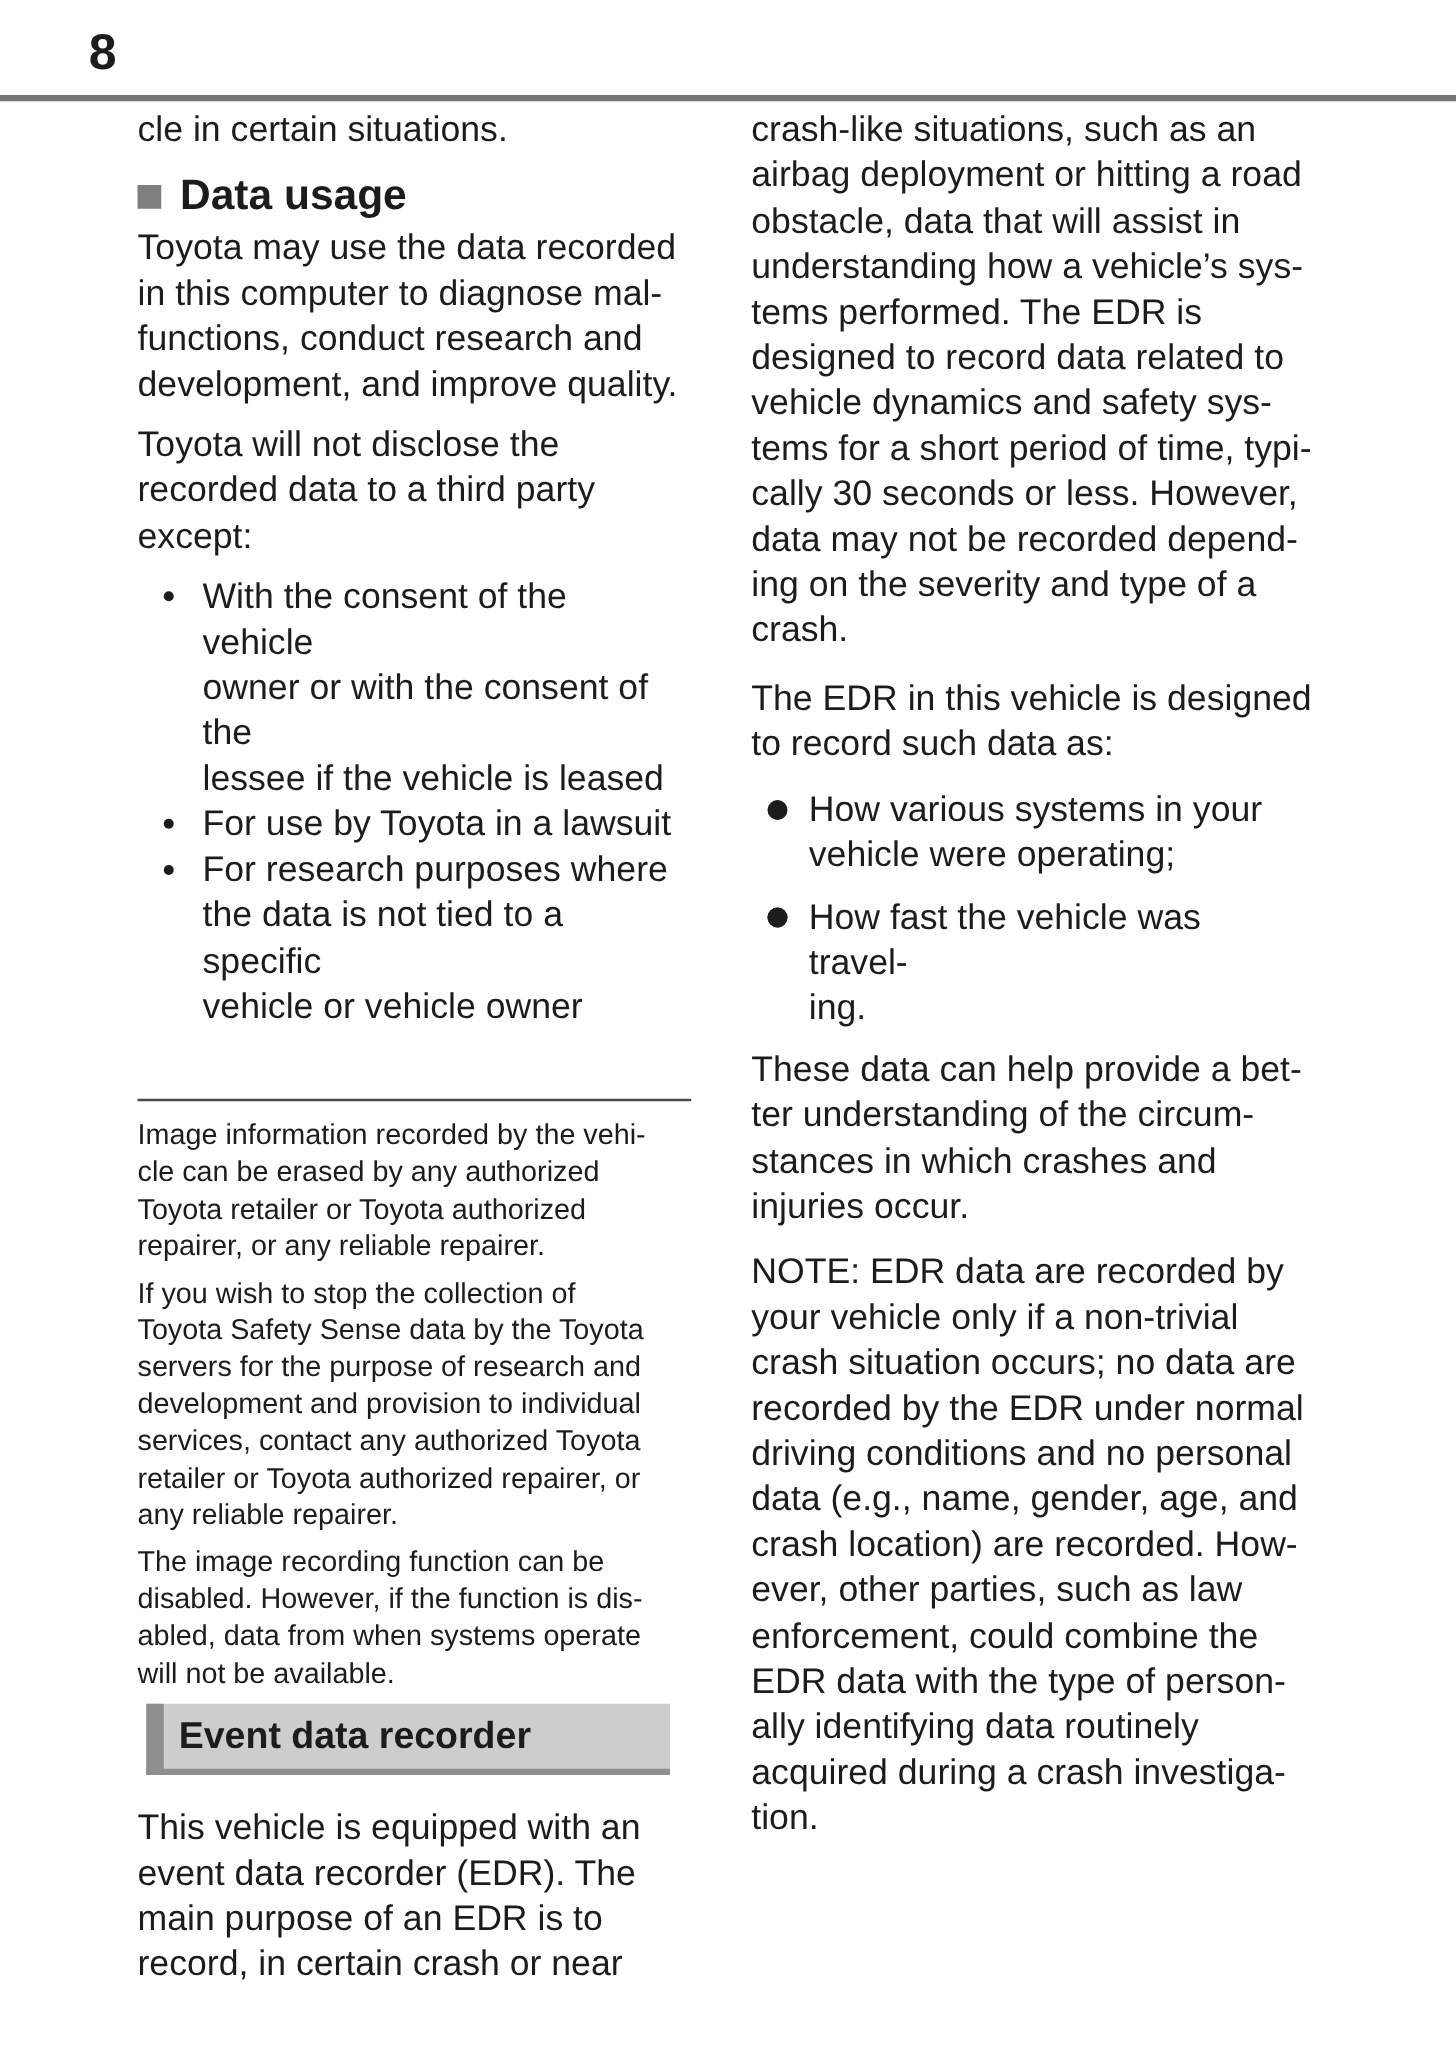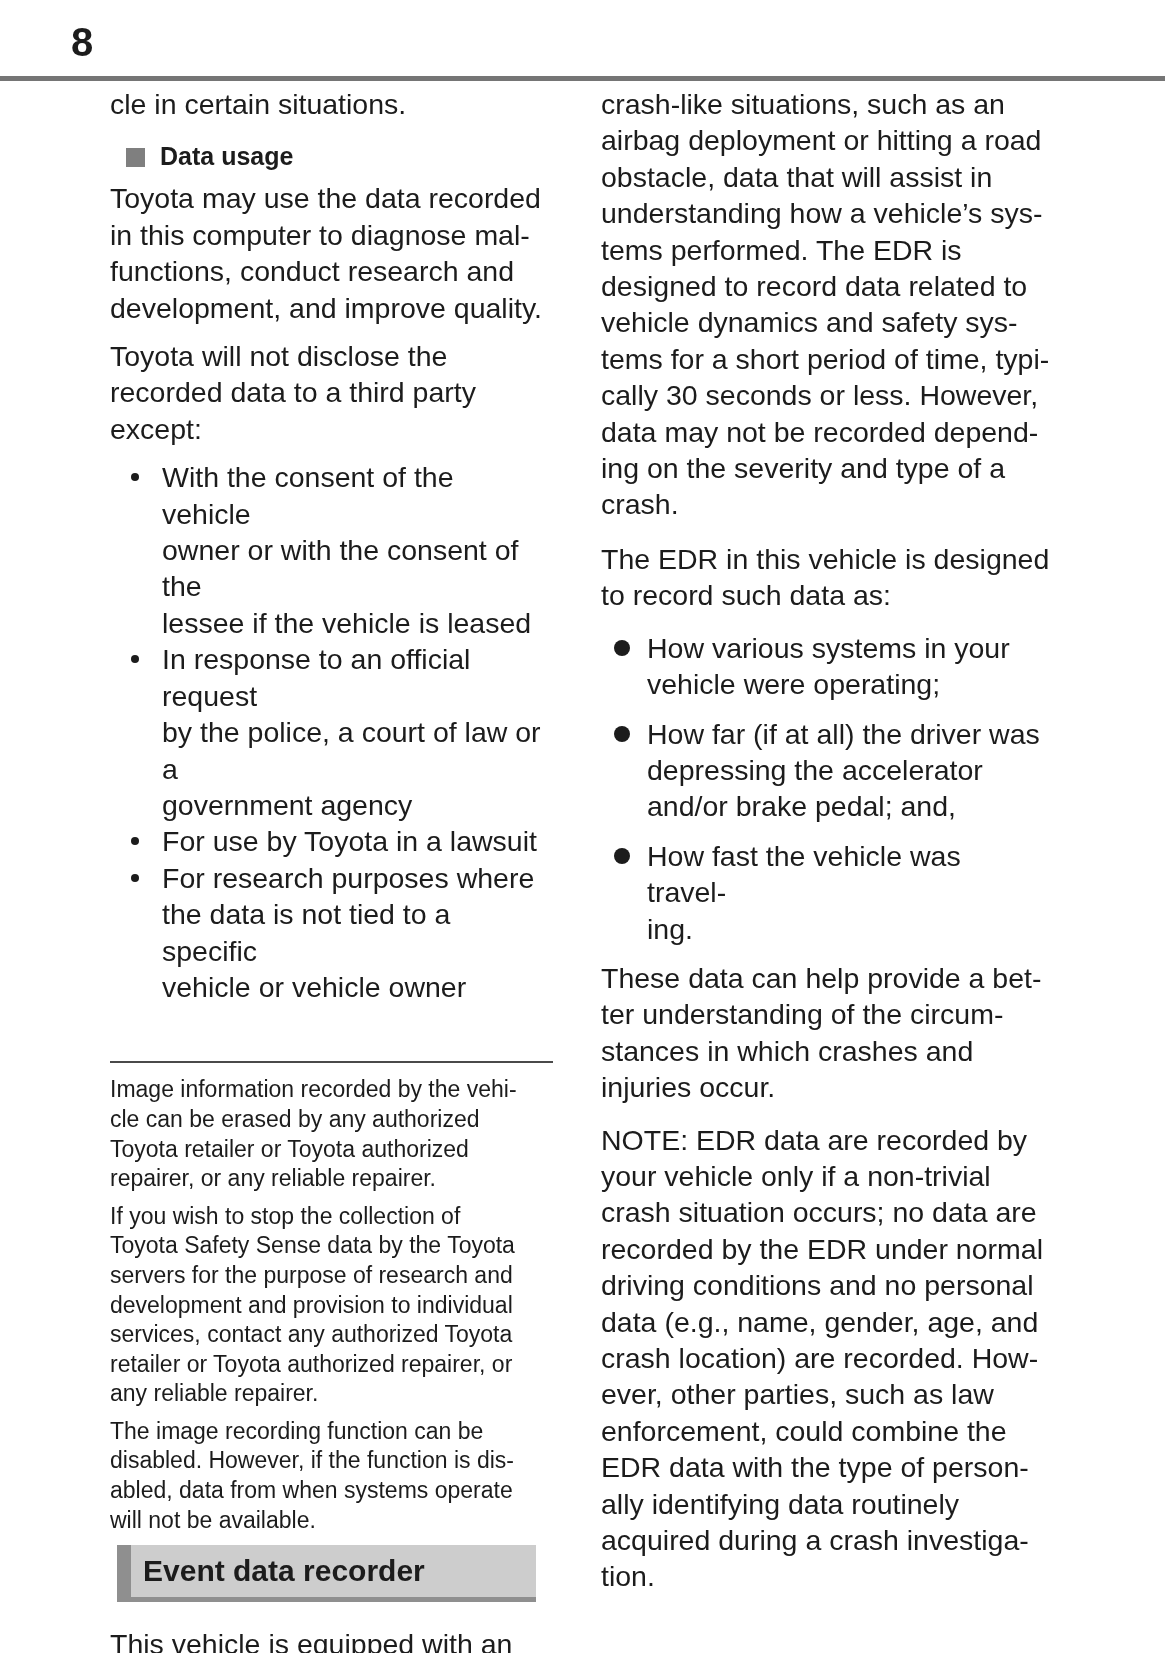--- a/index.html
+++ b/index.html
@@ -23,22 +23,22 @@
   .col { position:absolute; top:86px; }
   .col-left  { left:110px; width:448px; }
   .col-right { left:601px; width:452px; }
 
   .body  { font-size:28.5px; line-height:36.4px; margin:0 0 12px 0; }
   .small { font-size:23px;   line-height:29.6px; margin:0 0 8px 0; }
   .lines { white-space:pre-line; }
 
   .sub-heading {
     display:flex; align-items:center;
-    margin:16px 0 6px 16px;
-    font-size:25px; font-weight:700; line-height:36px;
+    margin:16px 0 6px 0;
+    font-size:34px; font-weight:700; line-height:36px;
   }
   .square {
     width:19px; height:19px; flex:0 0 19px;
     margin-right:15px; margin-top:2px;
     background:var(--heading-square,#7f7f7f);
   }
 
   ul.bullets { list-style:none; margin:12px; padding:0; }
   .bullets li { position:relative; font-size:28.5px; line-height:36.4px; }
   .bullets-left li  { padding-left:40px; margin:0; }
@@ -102,26 +102,20 @@
     <p class="body lines">Toyota will not disclose the
 recorded data to a third party
 except:</p>
 
     <ul class="bullets bullets-left">
       <li>
         <span class="dot"></span>
         <span class="lines">With the consent of the vehicle
 owner or with the consent of the
 lessee if the vehicle is leased</span>
-      </li>
-      <li>
-        <span class="dot"></span>
-        <span class="lines">In response to an official request
-by the police, a court of law or a
-government agency</span>
       </li>
       <li>
         <span class="dot"></span>
         <span class="lines">For use by Toyota in a lawsuit</span>
       </li>
       <li>
         <span class="dot"></span>
         <span class="lines">For research purposes where
 the data is not tied to a specific
 vehicle or vehicle owner</span>
@@ -174,23 +168,20 @@
 to record such data as:</p>
 
     <ul class="bullets bullets-right">
       <li>
         <span class="disc"></span>
         <span class="lines">How various systems in your
 vehicle were operating;</span>
       </li>
       <li>
         <span class="disc"></span>
-        <span class="lines">How far (if at all) the driver was
-depressing the accelerator
-and/or brake pedal; and,</span>
       </li>
       <li>
         <span class="disc"></span>
         <span class="lines">How fast the vehicle was travel-
 ing.</span>
       </li>
     </ul>
 
     <p class="body lines" style="margin:3px 0 16px 0;">These data can help provide a bet-
 ter understanding of the circum-

